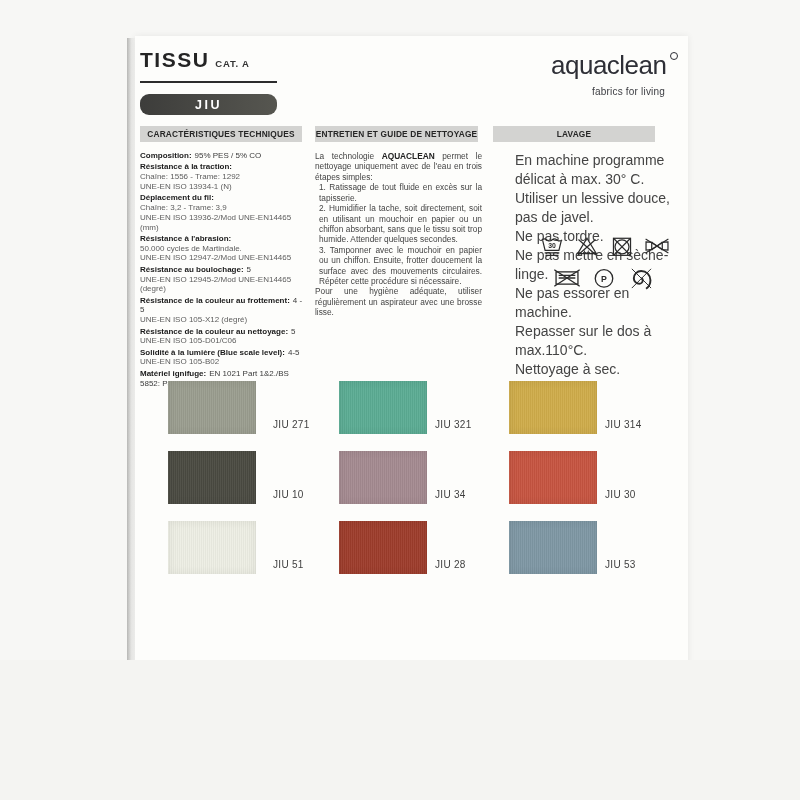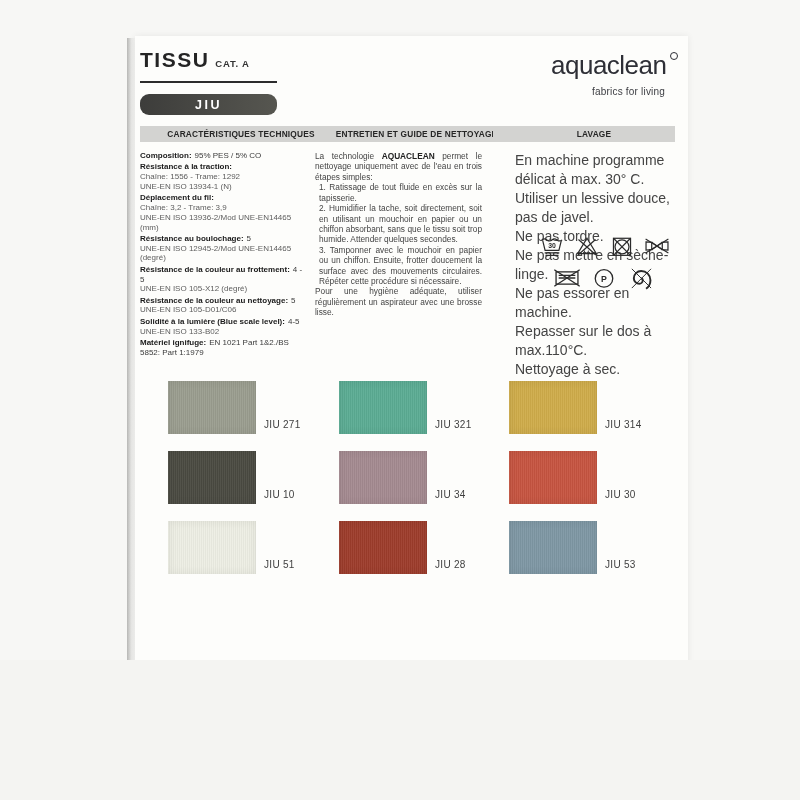--- a/index.html
+++ b/index.html
@@ -18,21 +18,21 @@
   .collection-bar{position:absolute;left:140px;top:94px;width:137px;height:21px;
       background:linear-gradient(90deg,#3d3d3b,#565650);display:flex;align-items:center;justify-content:center;
       color:#fff;font-size:12.5px;font-weight:bold;letter-spacing:2.5px;border-radius:9px;}
   .logo{position:absolute;left:551px;top:50px;font-size:26px;font-weight:500;color:#2e2f36;letter-spacing:-.5px;}
   .logo-mark{display:inline-block;width:6px;height:6px;border:1.6px solid #2e2f36;border-radius:50%;
       margin-left:3px;vertical-align:14px;}
   .tagline{position:absolute;left:592px;top:86px;font-size:10px;color:#3c3d42;letter-spacing:.2px;}
 
   
   .secbar{position:absolute;top:126px;height:16px;background:#d3d3d1;display:flex;align-items:center;
-      justify-content:center;font-size:8.3px;font-weight:bold;color:#262626;letter-spacing:.2px;padding-left:20px;}
+      justify-content:center;font-size:8.3px;font-weight:bold;color:#262626;letter-spacing:.2px;}
   .secbar.tech{left:140px;width:162px;}
   .secbar.care{left:315px;width:163px;}
   .secbar.wash{left:493px;width:162px;}
 
   
   .tech-col{position:absolute;left:140px;top:151px;width:166px;font-size:8px;line-height:9.8px;}
   .ti{margin-bottom:1.5px;}
   .ti .b{font-weight:bold;color:#1a1a1a;}
   .ti .v{color:#3a3a3a;margin-left:3px;}
   .sub{color:#5d5d5d;font-weight:300;white-space:pre-line;}
@@ -53,21 +53,21 @@
   .cicon path,.cicon rect,.cicon circle,.cicon polygon{fill:none;stroke:#2b2b2b;stroke-width:1.5;}
   .cicon text{fill:#2b2b2b;stroke:none;font-family:"Liberation Sans",sans-serif;}
   .cicon .thick{stroke-width:2.2;}
   .cicon .thin{stroke-width:1.1;}
 
   
   .swrow{position:absolute;display:flex;align-items:flex-end;height:53px;}
   .swatch{width:88px;height:53px;box-shadow:inset 0 0 10px rgba(0,0,0,.07);
       background-image:repeating-linear-gradient(90deg,rgba(255,255,255,.05) 0 1px,rgba(0,0,0,.035) 1px 2px);}
   .swlabel{margin-left:8px;font-size:10px;color:#3f3f3f;padding-bottom:4px;white-space:nowrap;letter-spacing:.3px;}
-  .c1{left:168px;} .c2{left:339px;} .c3{left:509px;}
+  .c1{left:168px;gap:9px;} .c2{left:339px;} .c3{left:509px;}
   .r1{top:381px;} .r2{top:451px;} .r3{top:521px;} .r4{top:591px;} .r5{top:661px;}
 </style>
 </head>
 <body>
 
 <div id="canvas">
   <div class="edge-shadow"></div>
   <div class="sheet"></div>
 
   <div class="title-wrap">
@@ -94,34 +94,39 @@
       <span class="b">Résistance à la traction:</span><span class="v"></span>
       <div class="sub">Chaîne: 1556 - Trame: 1292
 UNE-EN ISO 13934-1 (N)</div>
     </div>
     <div class="ti">
       <span class="b">Déplacement du fil:</span><span class="v"></span>
       <div class="sub">Chaîne: 3,2 - Trame: 3,9
 UNE-EN ISO 13936-2/Mod UNE-EN14465 (mm)</div>
     </div>
     <div class="ti">
+      <span class="b">Résistance à l'abrasion:</span><span class="v"></span>
+      <div class="sub">50.000 cycles de Martindale.
+UNE-EN ISO 12947-2/Mod UNE-EN14465</div>
+    </div>
+    <div class="ti">
       <span class="b">Résistance au boulochage:</span><span class="v">5</span>
       <div class="sub">UNE-EN ISO 12945-2/Mod UNE-EN14465 (degré)</div>
     </div>
     <div class="ti">
       <span class="b">Résistance de la couleur au frottement:</span><span class="v">4 - 5</span>
       <div class="sub">UNE-EN ISO 105-X12 (degré)</div>
     </div>
     <div class="ti">
       <span class="b">Résistance de la couleur au nettoyage:</span><span class="v">5</span>
       <div class="sub">UNE-EN ISO 105-D01/C06</div>
     </div>
     <div class="ti">
       <span class="b">Solidité à la lumière (Blue scale level):</span><span class="v">4-5</span>
-      <div class="sub">UNE-EN ISO 133-B02</div>
+      <div class="sub">UNE-EN ISO 105-B02</div>
     </div>
     <div class="ti">
       <span class="b">Matériel ignifuge:</span><span class="v">EN 1021 Part 1&amp;2./BS 5852: Part 1:1979</span>
       <div class="sub"></div>
     </div>
   </div>
 
   <div class="care-col">
     <div><span>La technologie </span><span class="bold-inline">AQUACLEAN</span><span> permet le nettoyage uniquement avec de l'eau en trois étapes simples:</span></div>
     <div class="step">1. Ratissage de tout fluide en excès sur la tapisserie.</div>

